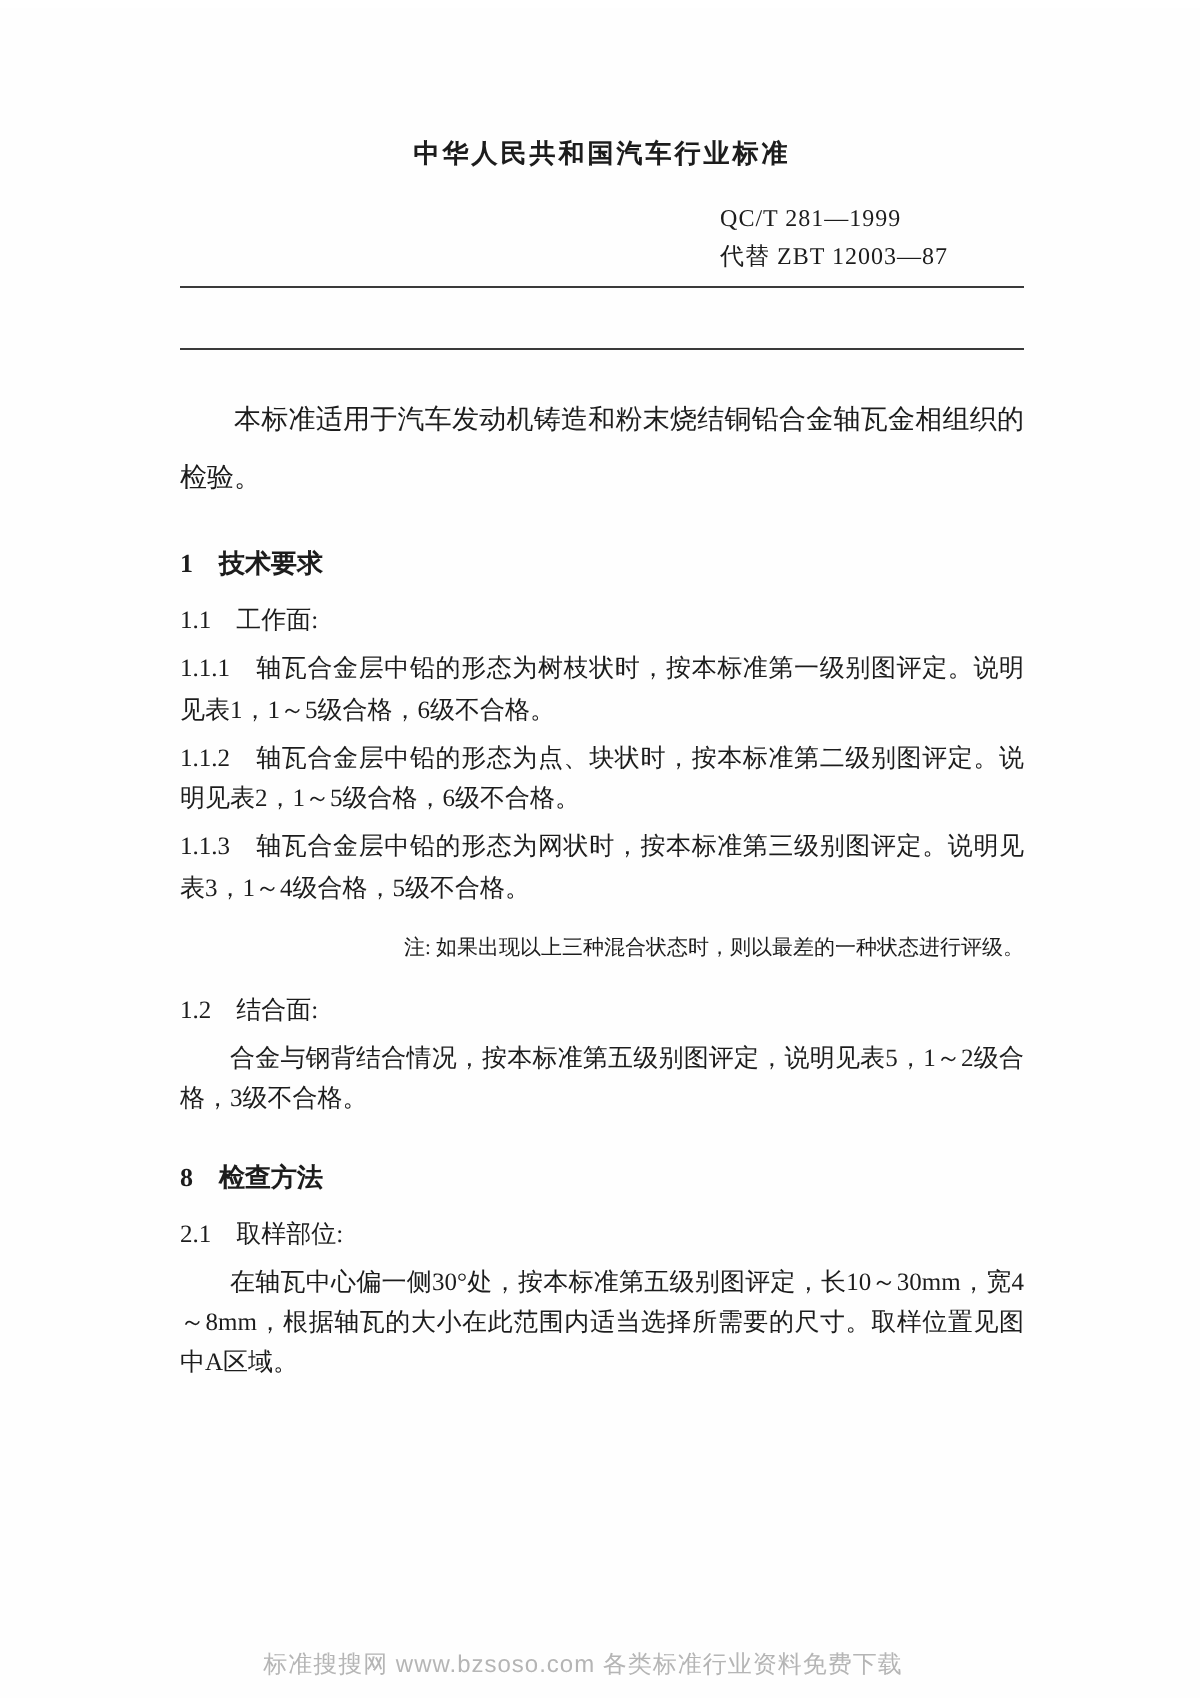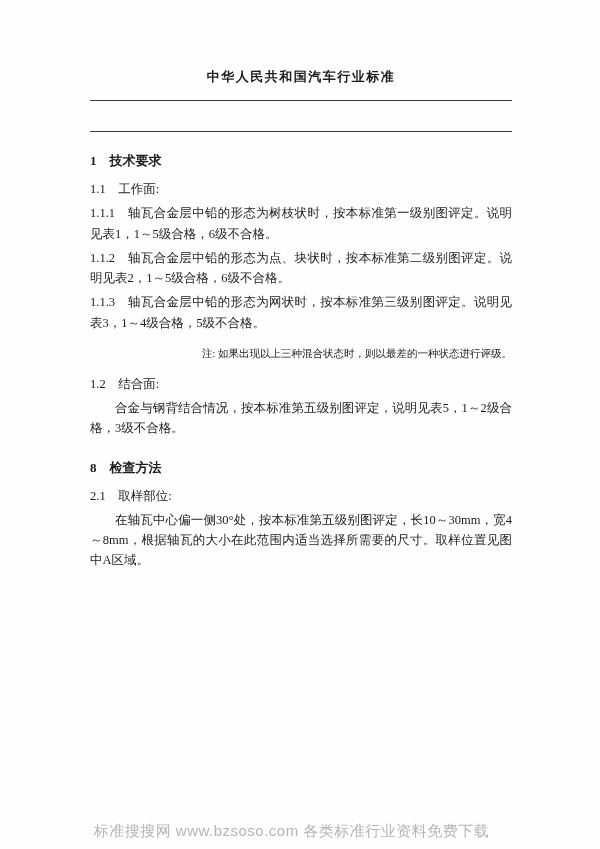--- a/index.html
+++ b/index.html
@@ -76,41 +76,44 @@
     margin: 12px 0 12px;
     text-indent: 2em;
     text-align: right;
   }
   .footer {
     position: absolute;
     left: 0;
     right: 17px;
     bottom: 12px;
     text-align: center;
-    font-size: 15px;
+    font-size: 12px;
     color: #b5b5b5;
     letter-spacing: 0.5px;
     font-family: "Liberation Sans", sans-serif;
   }
 </style>
 </head>
 <body>
 
 <div class="doc">
 
   <div class="org-title">中华人民共和国汽车行业标准</div>
 
   <div class="std-block">
+    <div>QC/T  281—1999</div>
+    <div>代替 ZBT 12003—87</div>
   </div>
 
   <hr class="rule">
 
 
   <hr class="rule rule2">
 
+  <p class="intro">本标准适用于汽车发动机铸造和粉末烧结铜铅合金轴瓦金相组织的检验。</p>
 
   <div class="sec-heading">1　技术要求</div>
 
   <p class="p sub">1.1　工作面:</p>
 
   <p class="p">1.1.1　轴瓦合金层中铅的形态为树枝状时，按本标准第一级别图评定。说明见表1，1～5级合格，6级不合格。</p>
 
   <p class="p">1.1.2　轴瓦合金层中铅的形态为点、块状时，按本标准第二级别图评定。说明见表2，1～5级合格，6级不合格。</p>
 
   <p class="p">1.1.3　轴瓦合金层中铅的形态为网状时，按本标准第三级别图评定。说明见表3，1～4级合格，5级不合格。</p>

